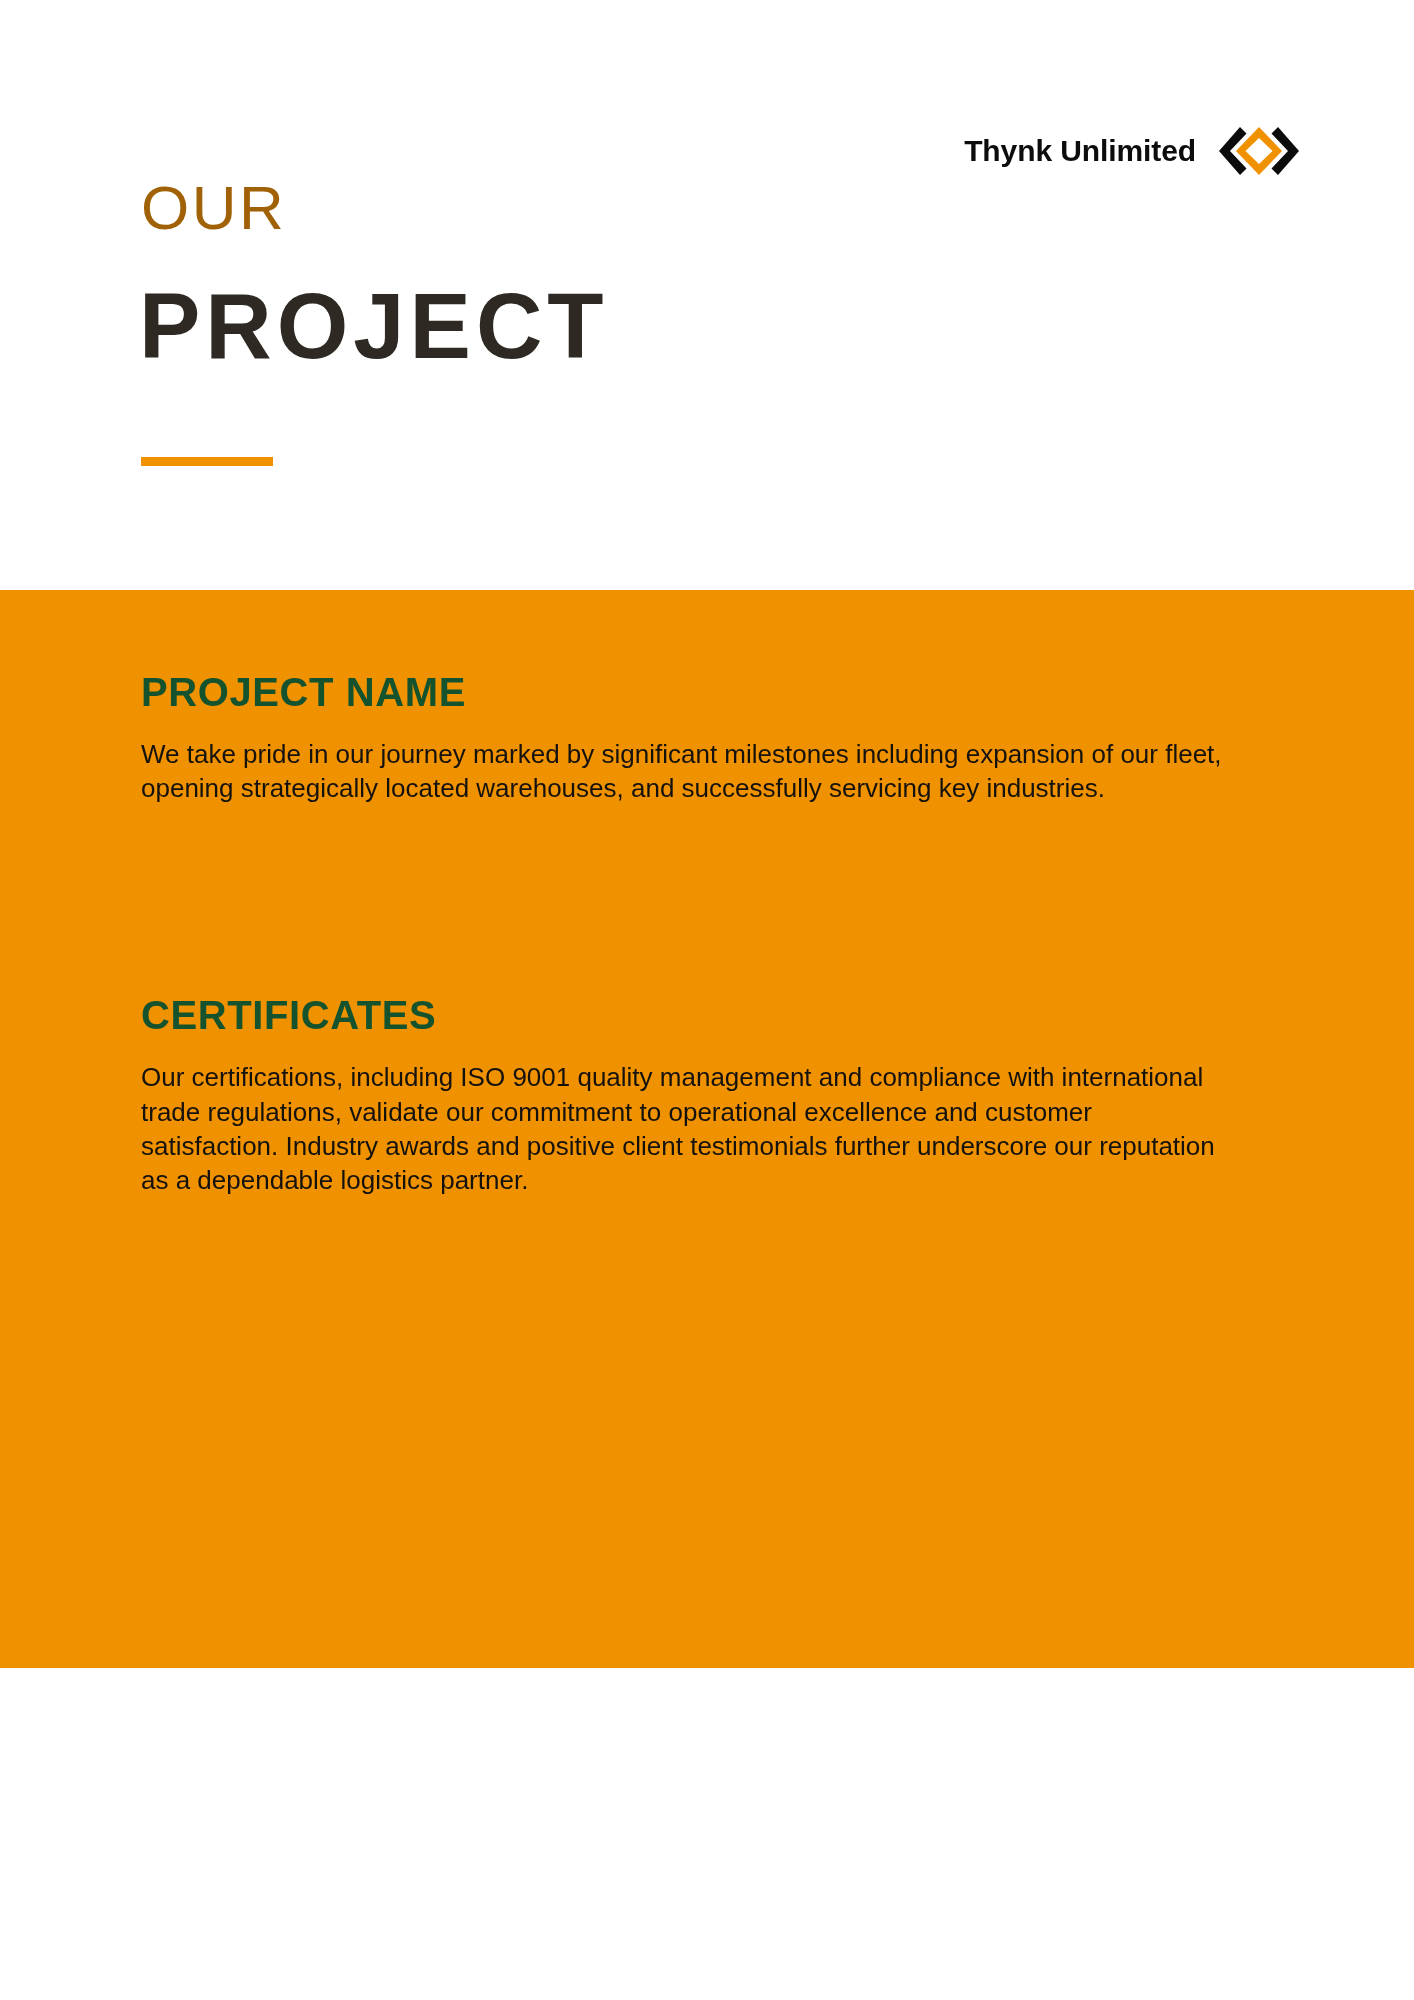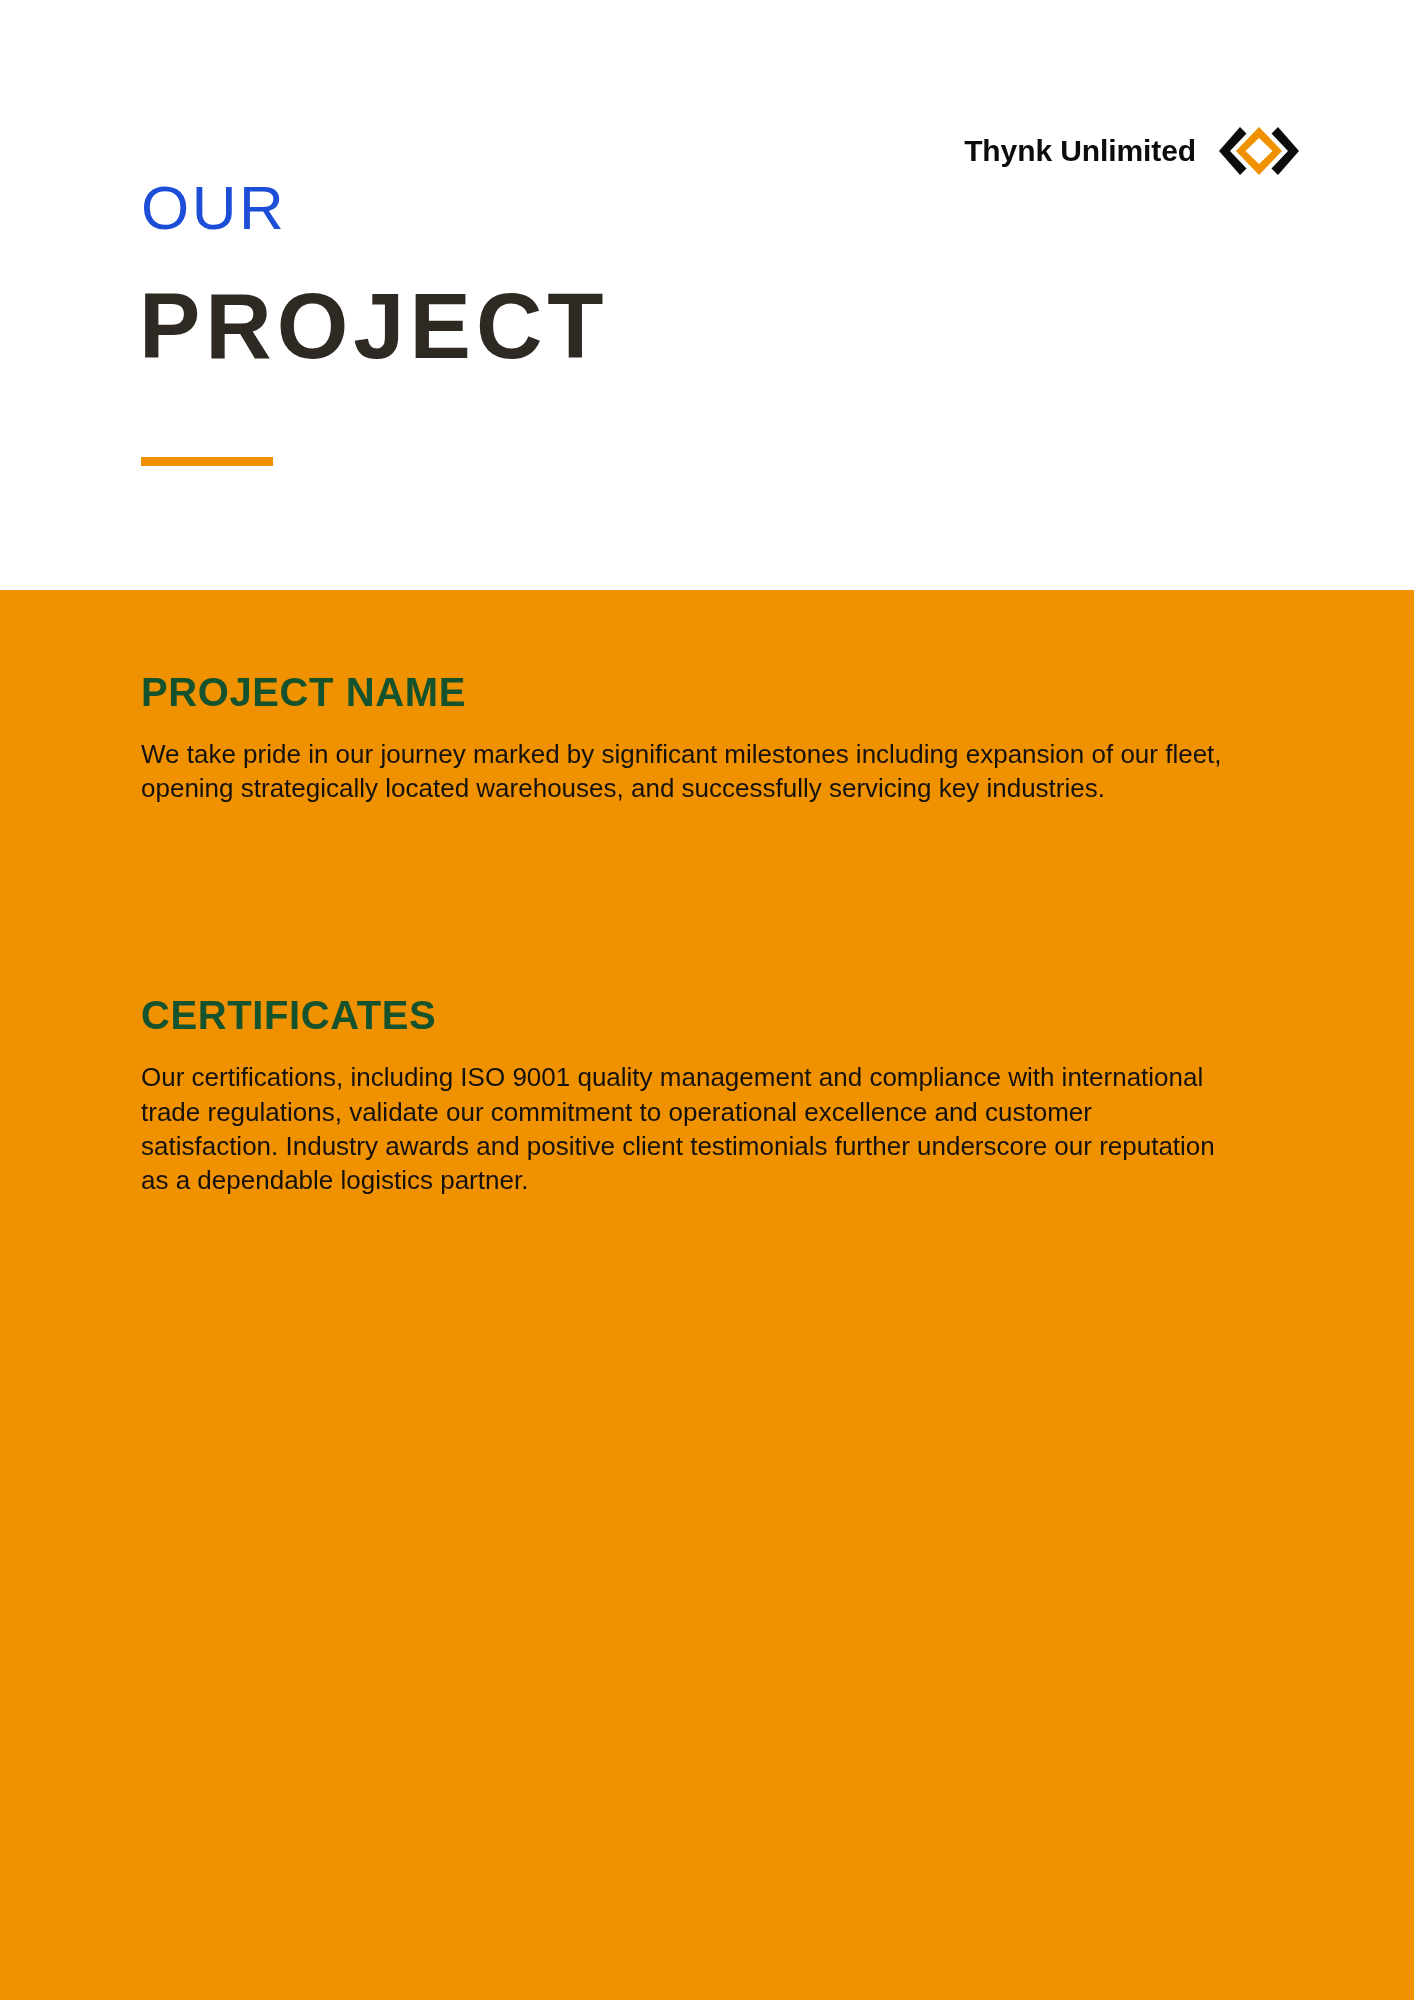--- a/index.html
+++ b/index.html
@@ -12,21 +12,21 @@
     width: 1414px;
     height: 2000px;
     background: #ffffff;
     font-family: "Liberation Sans", sans-serif;
     overflow: hidden;
   }
 
   .page {
     position: relative;
     width: 1414px;
-    height: 2000px;
+    height: 1668px;
     background: #ffffff;
     overflow: hidden;
   }
 
   
   .hero {
     position: absolute;
     left: 0;
     top: 0;
     width: 1414px;
@@ -59,21 +59,21 @@
     width: 82px;
     height: 52px;
   }
 
   .hero-eyebrow {
     position: absolute;
     left: 141px;
     top: 177px;
     font-size: 62px;
     font-weight: 300;
-    color: #1d4ed8;
+    color: #a16207;
     letter-spacing: 2.5px;
     line-height: 1;
   }
 
   .hero-title {
     position: absolute;
     left: 139px;
     top: 280px;
     font-size: 92px;
     font-weight: 700;

